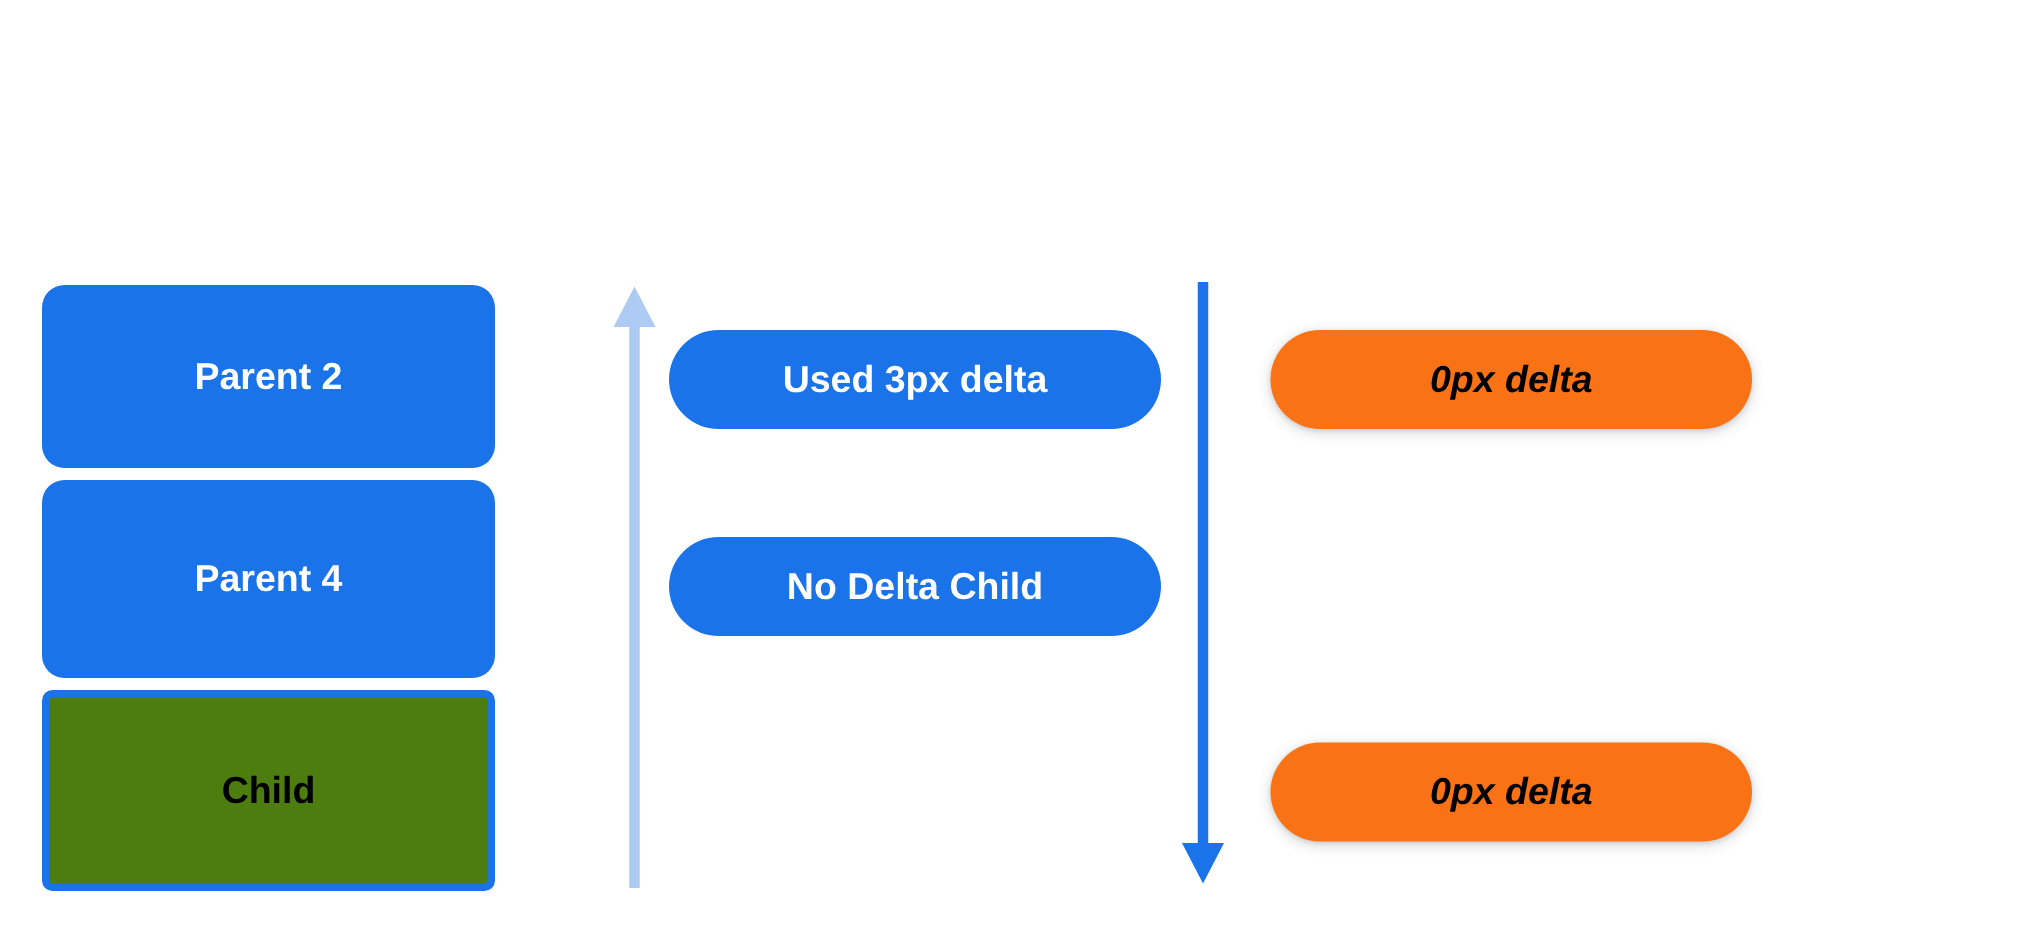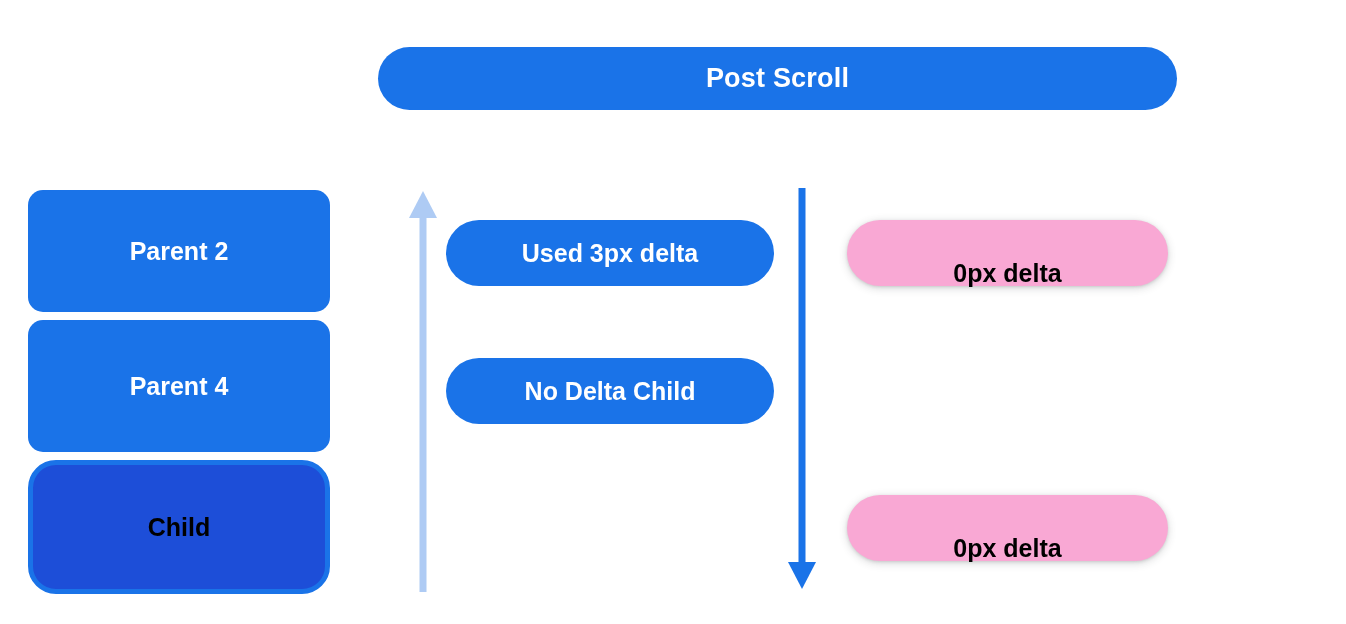--- a/index.html
+++ b/index.html
@@ -57,23 +57,23 @@
   .stack-box.filled {
     background: #1a73e8;
   }
   .stack-box.filled .label {
     color: #ffffff;
     font-size: 25px;
     font-weight: bold;
     line-height: 1;
   }
   .stack-box.outlined {
-    background: #1d4ed8;
+    background: #4d7c0f;
     border: 5px solid #1a73e8;
-    border-radius: 28px;
+    border-radius: 7px;
   }
   .stack-box.outlined .label {
     color: #000000;
     font-size: 25px;
     font-weight: bold;
     line-height: 1;
   }
   #box-parent2 { top: 190px; height: 122px; }
   #box-parent1 { top: 320px; height: 132px; }
   #box-child   { top: 460px; height: 134px; }
@@ -109,46 +109,44 @@
   }
   #mid-pill-0 { top: 220px; }
   #mid-pill-1 { top: 358px; }
 
   
   .right-pill {
     position: absolute;
     left: 847px;
     width: 321px;
     height: 66px;
-    background: #f9a8d4;
+    background: #f97316;
     border-radius: 999px;
     display: flex;
-    align-items: flex-end;
+    align-items: center;
     justify-content: center;
     box-sizing: border-box;
     box-shadow: 0 2px 9px rgba(60, 64, 67, 0.22),
                 0 1px 3px rgba(60, 64, 67, 0.14);
+    font-style: italic;
   }
   .right-pill .label {
     color: #000000;
     font-size: 25px;
     font-weight: bold;
     line-height: 1;
   }
   #right-pill-0 { top: 220px; }
   #right-pill-1 { top: 495px; }
 </style>
 </head>
 <body>
 
 <div id="stage">
 
-  <div class="header-pill">
-    <span class="label">Post Scroll</span>
-  </div>
 
   <div class="stack-box filled" id="box-parent2">
     <span class="label">Parent 2</span>
   </div>
 
   <div class="stack-box filled" id="box-parent1">
     <span class="label">Parent 4</span>
   </div>
 
   <div class="stack-box outlined" id="box-child">

